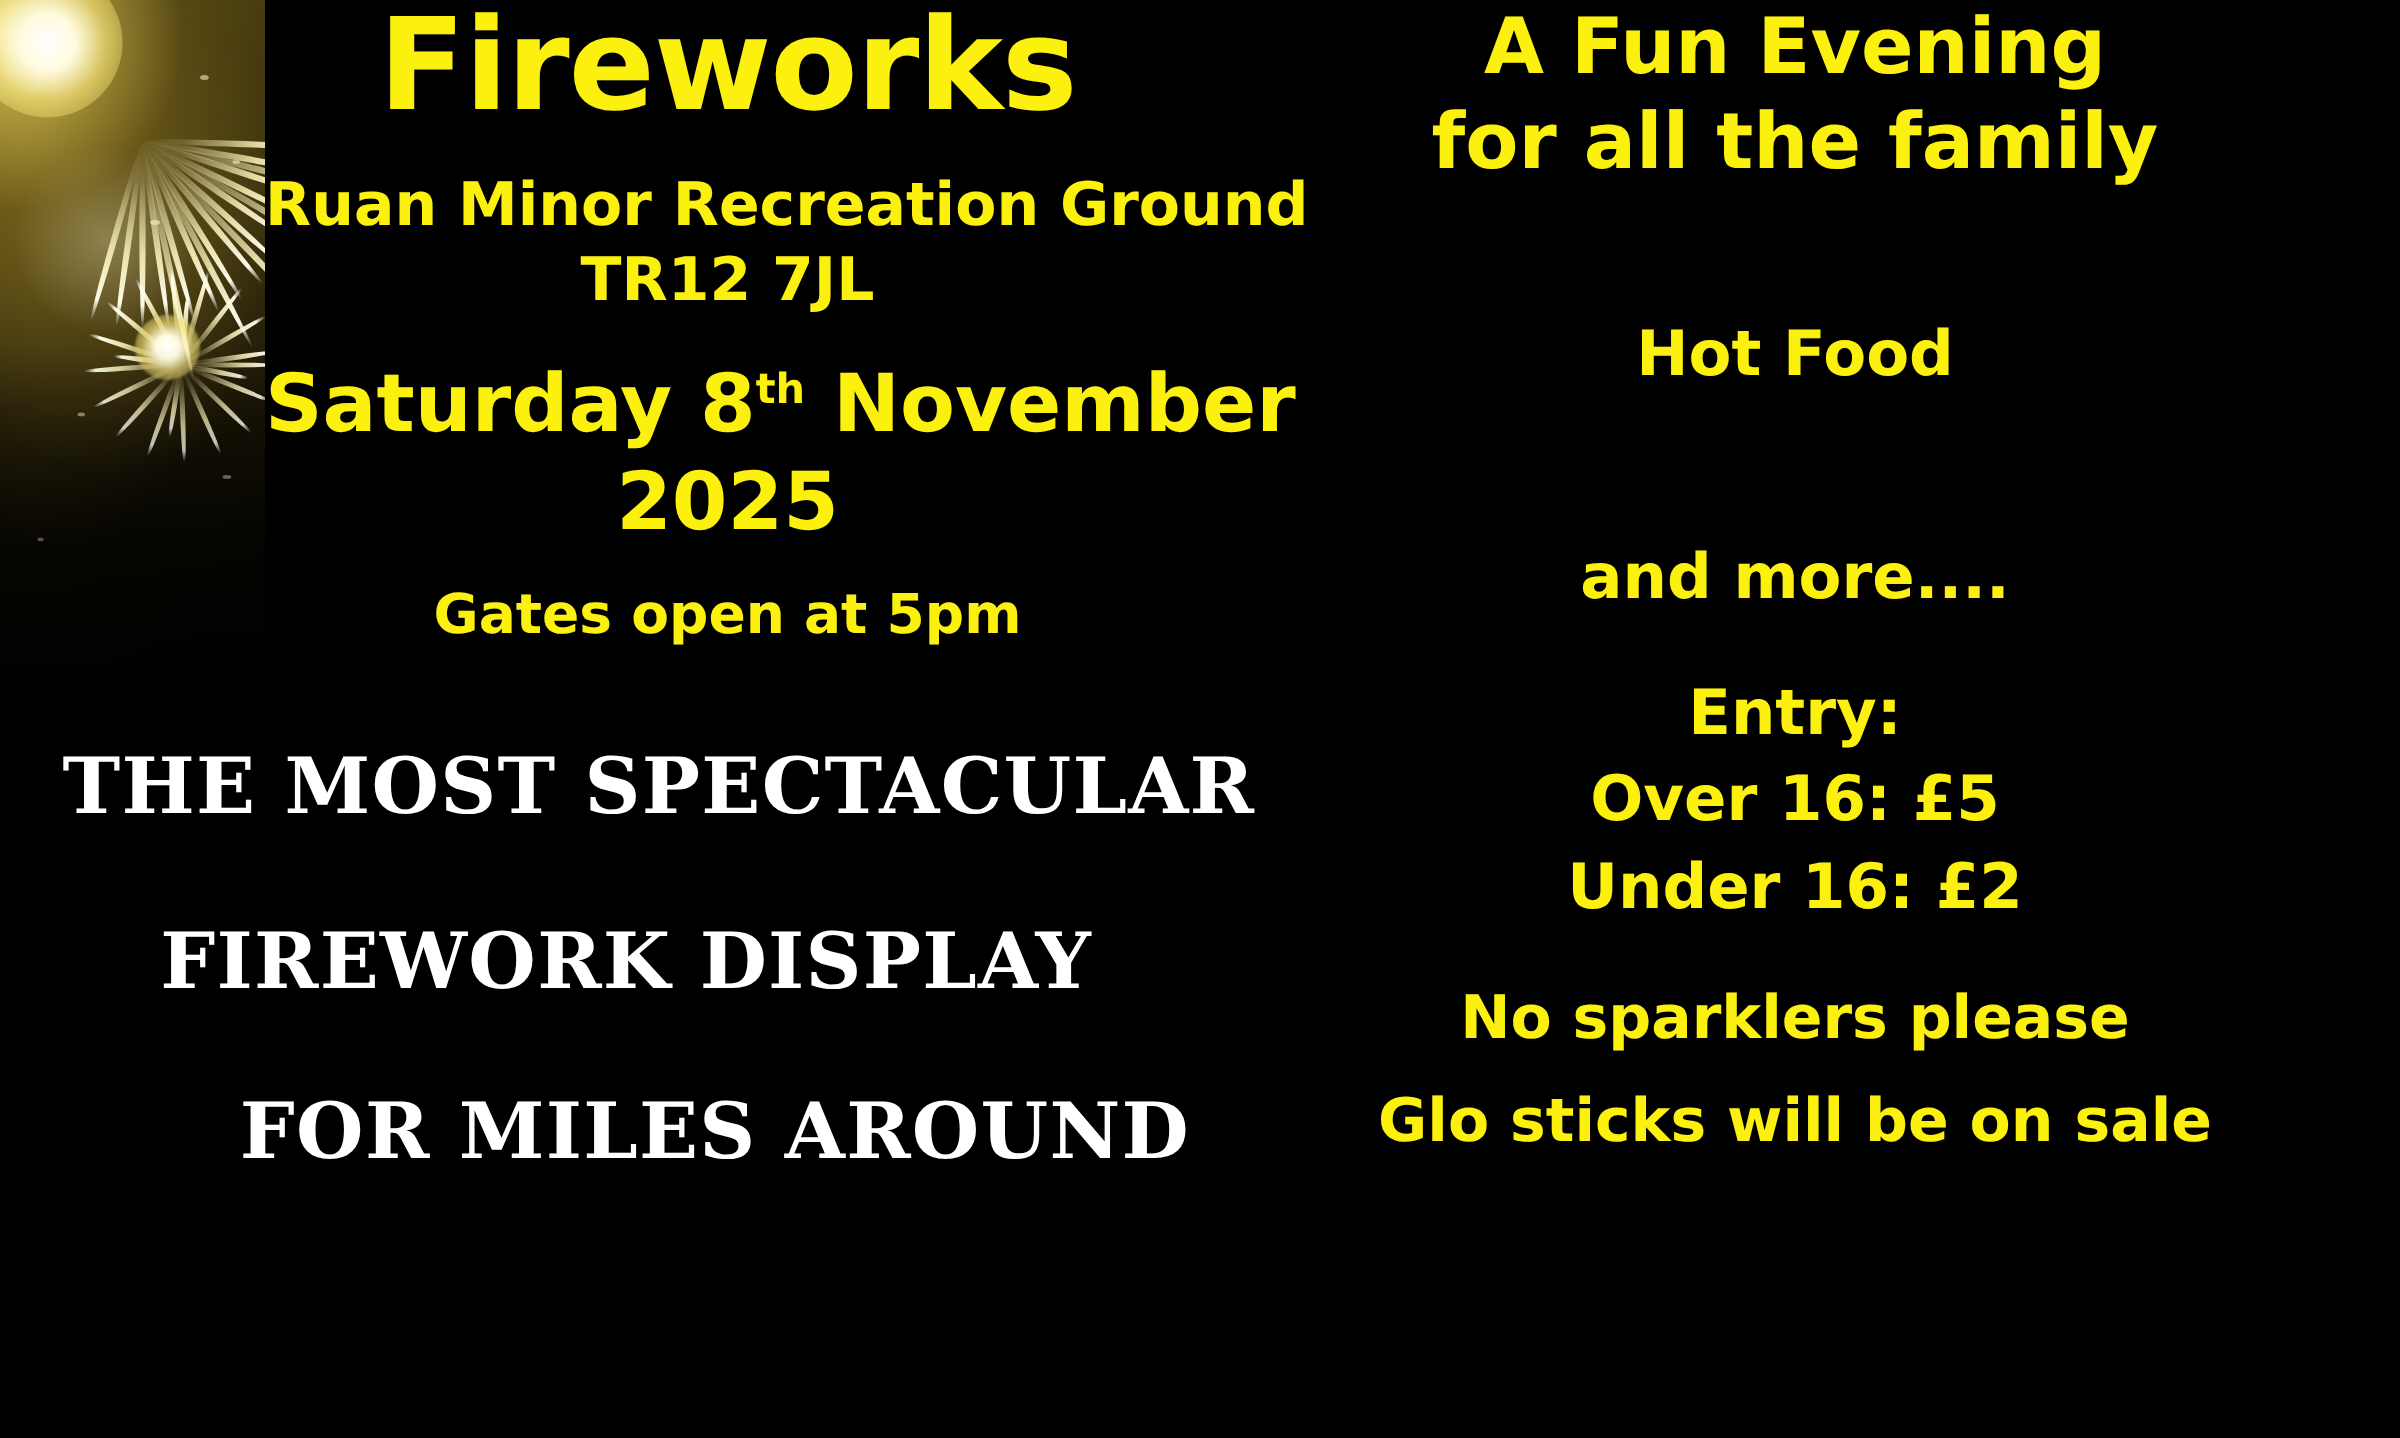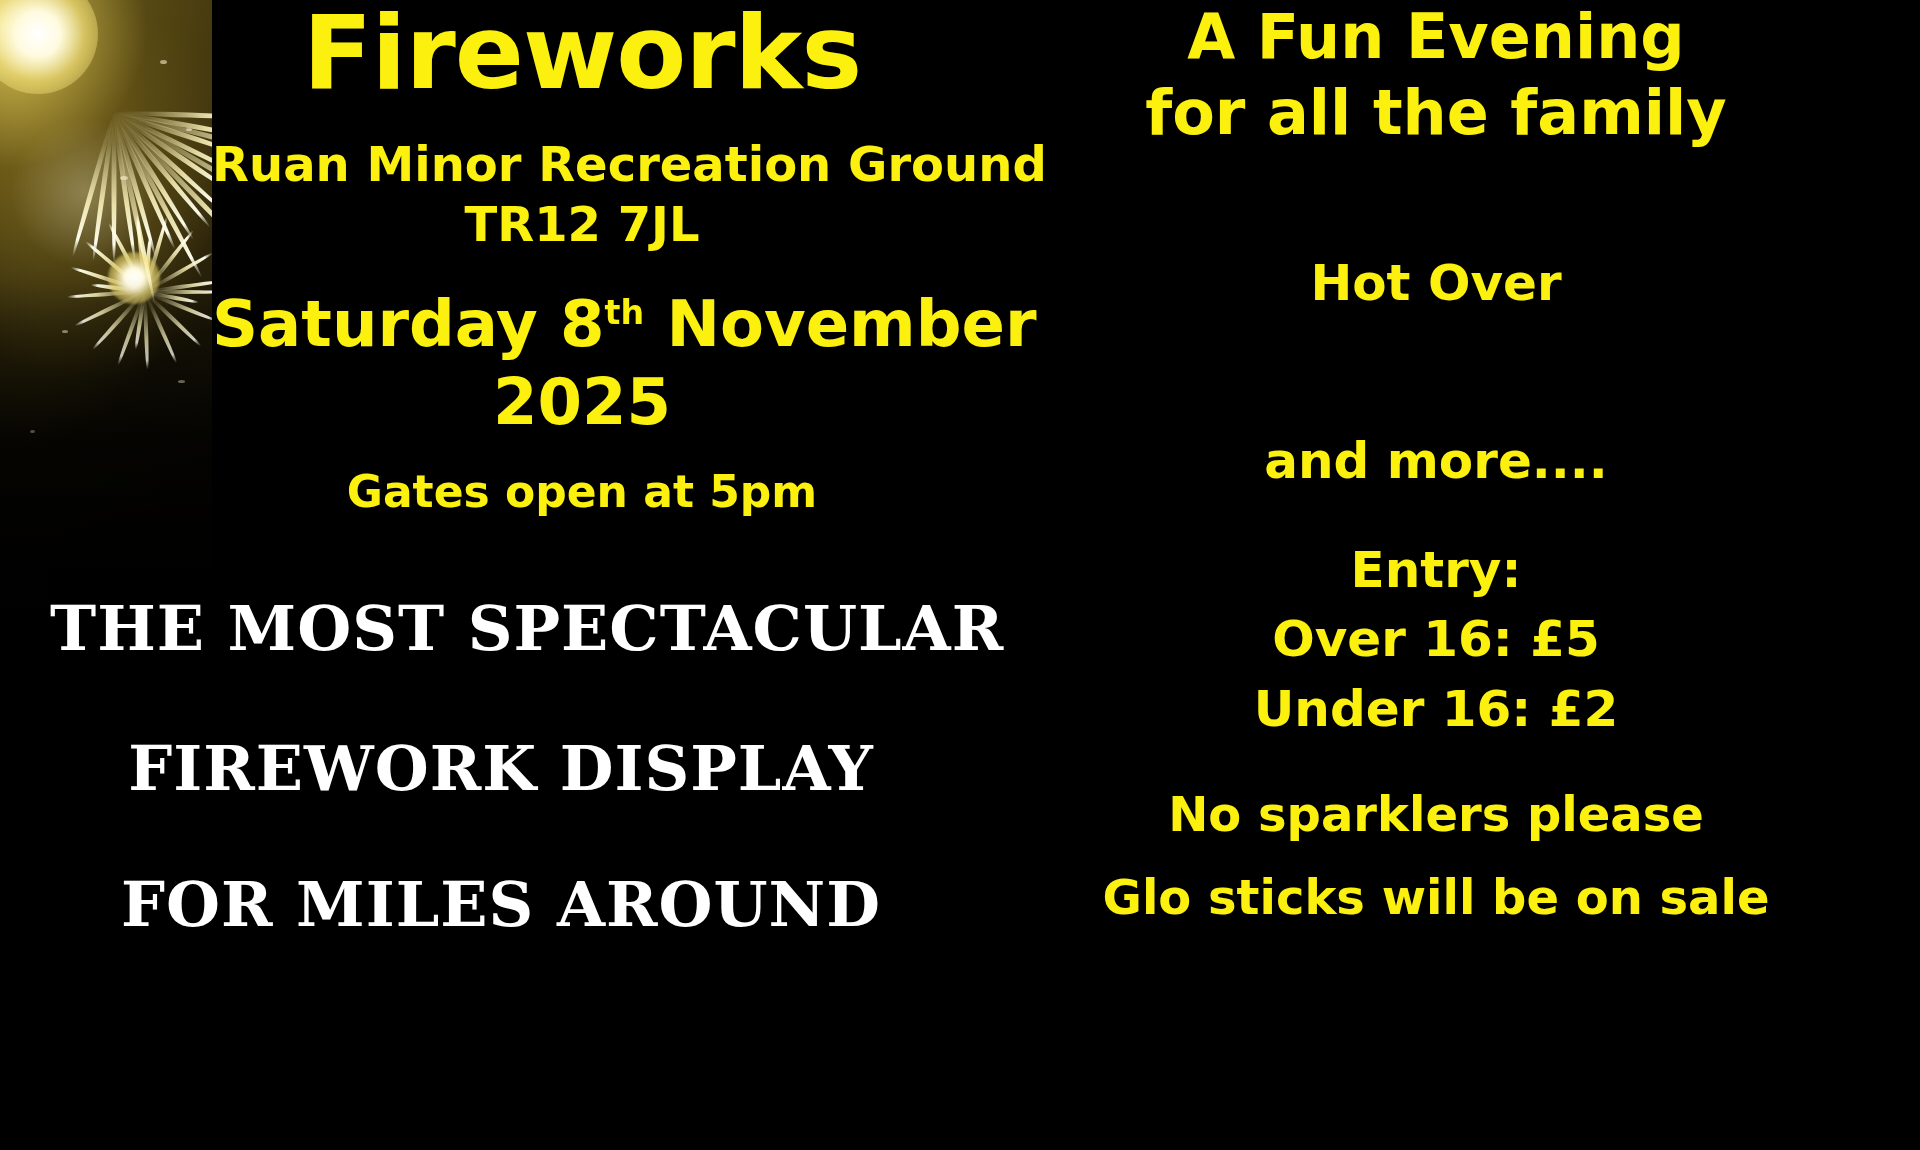--- a/index.html
+++ b/index.html
@@ -145,21 +145,21 @@
     background: #000000;
   }
   .wb-line {
     position: absolute;
     left: 0;
     width: 902px;
     font-size: 62px;
   }
   .wb-1 { top: 28px; }
   .wb-2 { top: 168px; }
-  .wb-3 { top: 304px; }
+  .wb-3 { top: 304px; text-align: right; }
 
   
   .right-col {
     position: absolute;
     left: 952px;
     top: 0;
     width: 968px;
     height: 1150px;
   }
   .rc-line {
@@ -262,21 +262,21 @@
   <div class="white-box">
     <div class="white wb-line wb-1">THE MOST SPECTACULAR</div>
     <div class="white wb-line wb-2">FIREWORK DISPLAY</div>
     <div class="white wb-line wb-3">FOR MILES AROUND</div>
   </div>
 
   <div class="right-col">
     <div class="yellow rc-line head-2">for all the family</div>
     <div class="yellow rc-line head-1">A Fun Evening</div>
 
-    <div class="yellow rc-line amen-2">Hot Over</div>
+    <div class="yellow rc-line amen-2">Hot Food</div>
     <div class="yellow rc-line amen-4">and more....</div>
 
     <div class="yellow rc-line entry-0">Entry:</div>
     <div class="yellow rc-line entry-1">Over 16: £5</div>
     <div class="yellow rc-line entry-2">Under 16: £2</div>
 
     <div class="yellow rc-line note-1">No sparklers please</div>
     <div class="yellow rc-line note-2">Glo sticks will be on sale</div>
   </div>
 

